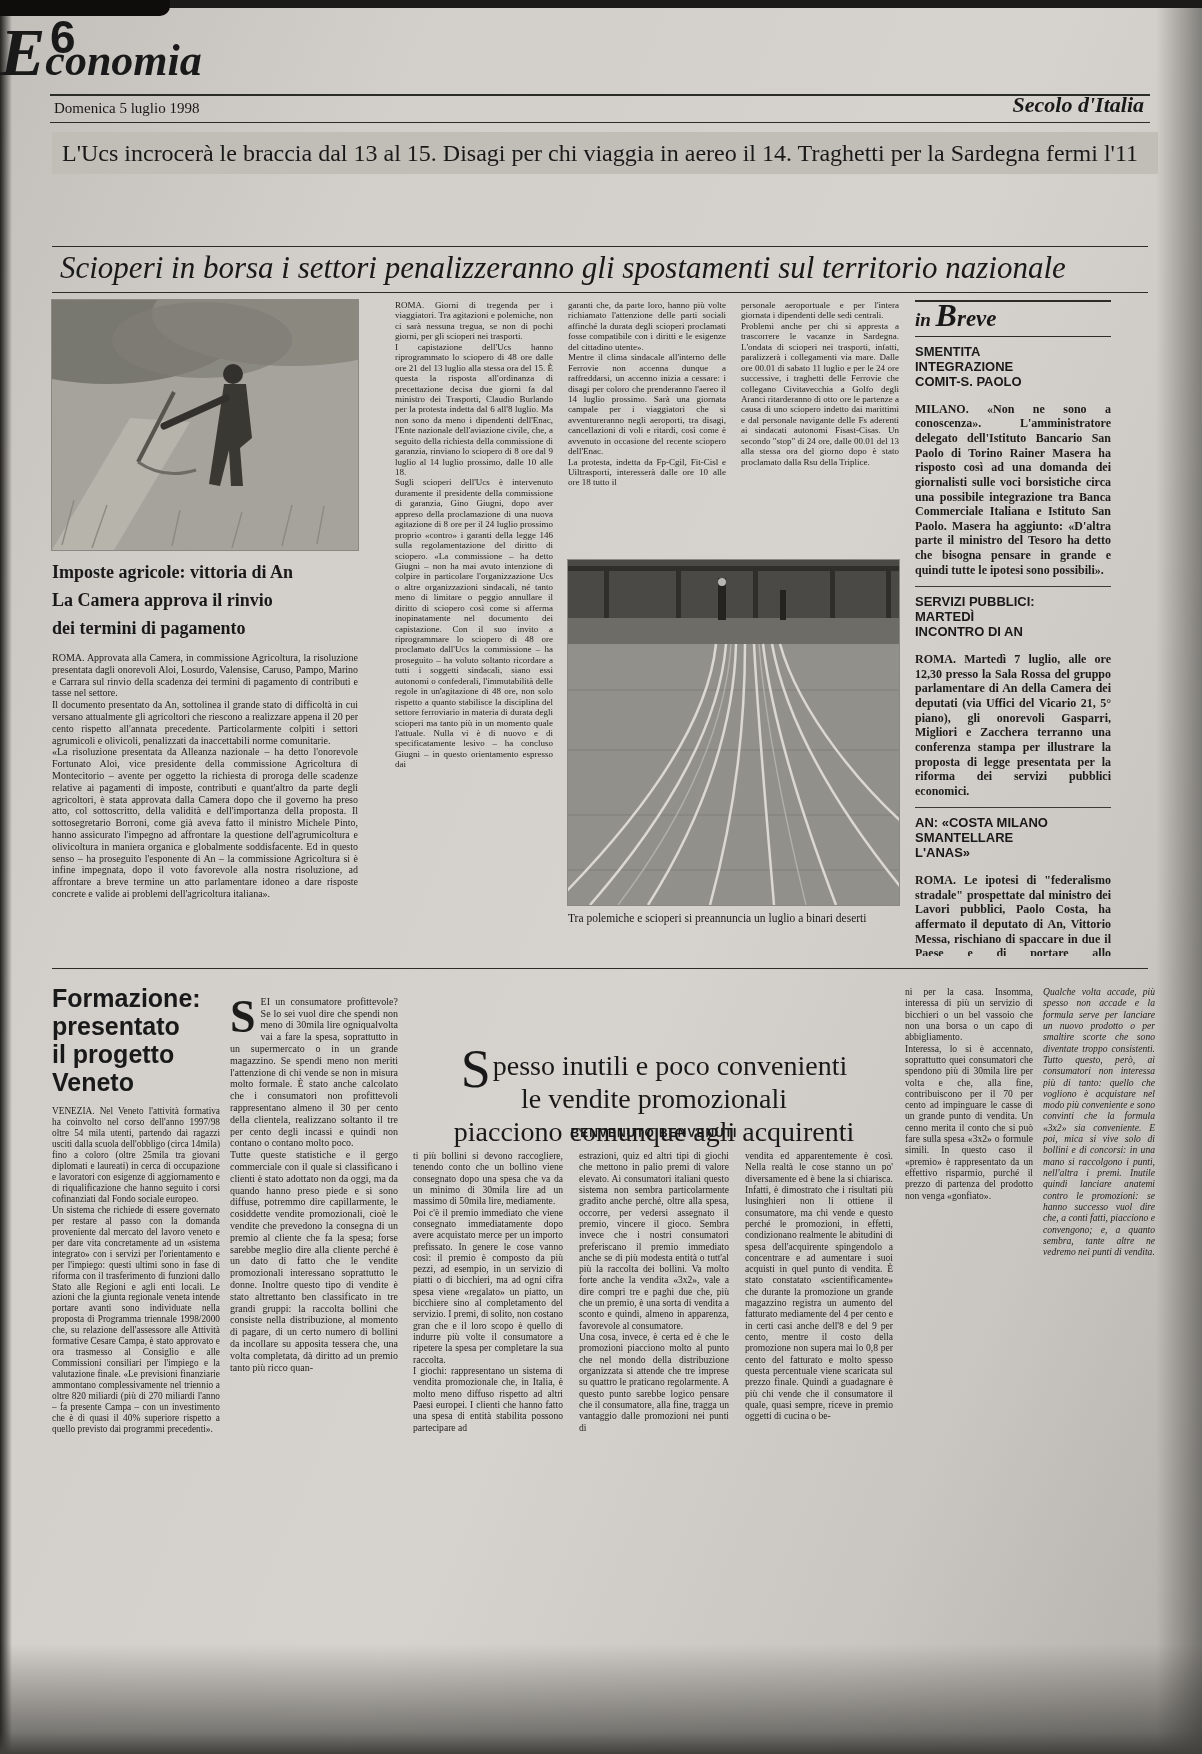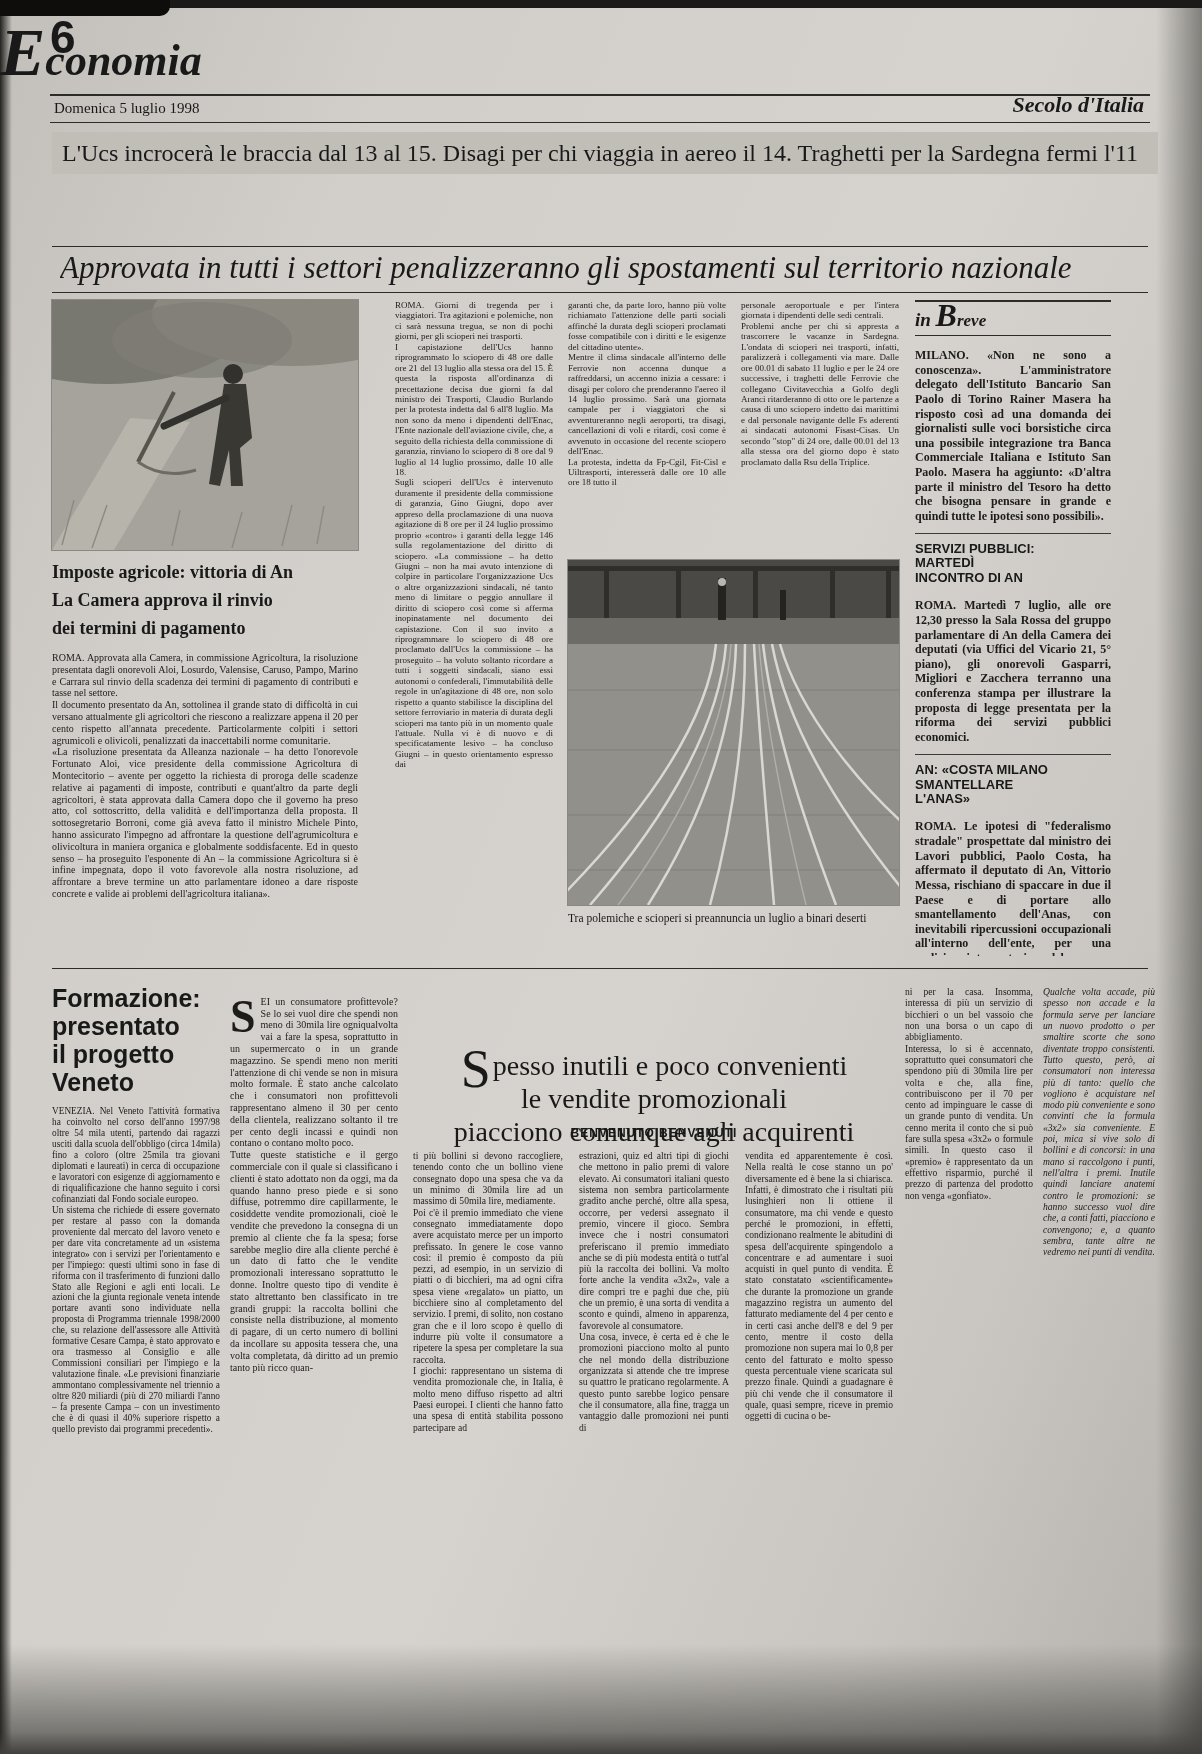--- a/index.html
+++ b/index.html
@@ -25,21 +25,21 @@
   
   .photo{overflow:hidden;box-shadow:0 0 0 1px #8a8883;}
   .caption{font-size:11.5px;font-weight:normal;line-height:1.2;}
   
   .agri-head{left:52px;top:558px;width:306px;font-size:18px;font-weight:bold;line-height:28px;white-space:pre-line;}
   
   .inbreve{left:915px;top:300px;width:196px;height:656px;overflow:hidden;}
   .ib-title{border-top:2px solid #2b2b28;border-bottom:1px solid #2b2b28;padding:2px 0 4px;font-style:italic;font-weight:bold;}
   .ib-title .in{font-size:19px;}
   .ib-title .bigb{font-size:32px;line-height:22px;}
-  .ib-title .rest{font-size:17px;}
+  .ib-title .rest{font-size:23px;}
   .ib-head{font-family:"Liberation Sans",sans-serif;font-weight:bold;font-size:13px;line-height:1.15;white-space:pre-line;margin-top:8px;}
   .ib-body{font-size:12px;line-height:1.22;text-align:justify;margin-top:12px;color:#1c1c1a;font-weight:bold;}
   .ib-sep{border-top:1px solid #3a3a37;margin-top:9px;}
   
   .form-head{left:52px;top:984px;width:170px;font-size:25px;font-weight:bold;line-height:28px;white-space:pre-line;font-family:"Liberation Sans",sans-serif;}
   .banner{left:413px;top:986px;width:482px;height:25px;background:#141412;color:#f2f1ee;display:flex;align-items:center;justify-content:center;
           font-family:"Liberation Sans",sans-serif;font-weight:bold;font-size:15px;letter-spacing:3px;}
   .cons-head{left:413px;top:1016px;width:482px;text-align:center;font-size:28px;line-height:33px;white-space:pre-line;}
   .cons-head .bigS{font-size:54px;line-height:0;vertical-align:-12px;padding-right:2px;}
   .cons-byline{left:413px;top:1126px;width:482px;text-align:center;font-family:"Liberation Sans",sans-serif;font-weight:bold;font-size:12px;letter-spacing:1px;}
@@ -65,21 +65,21 @@
   <div class="abs section">
     <span class="big-e">E</span><span class="rest">conomia</span>
   </div>
   <div class="rule" style="left:50px;width:1100px;top:94px;height:2px;"></div>
   <div class="abs dateline">Domenica 5 luglio 1998</div>
   <div class="abs masthead">Secolo d'Italia</div>
   <div class="rule" style="left:50px;width:1100px;top:122px;height:1px;"></div>
 
   <div class="abs kicker">L'Ucs incrocerà le braccia dal 13 al 15. Disagi per chi viaggia in aereo il 14. Traghetti per la Sardegna fermi l'11</div>
   <div class="rule" style="left:52px;width:1096px;top:246px;height:1px;"></div>
-  <div class="abs subhead">Approvata in tutti i settori penalizzeranno gli spostamenti sul territorio nazionale</div>
+  <div class="abs subhead">Scioperi in borsa i settori penalizzeranno gli spostamenti sul territorio nazionale</div>
   <div class="rule" style="left:52px;width:1096px;top:292px;height:1px;"></div>
 
   <div class="abs photo" style="left:52px;top:300px;width:306px;height:250px;">
     <svg width="306" height="250" viewBox="0 0 306 250" preserveAspectRatio="none">
       <rect width="306" height="250" fill="#a5a39b"></rect>
       <ellipse cx="55" cy="22" rx="140" ry="62" fill="#787770"></ellipse>
       <ellipse cx="240" cy="14" rx="140" ry="52" fill="#8a887f"></ellipse>
       <ellipse cx="150" cy="40" rx="90" ry="38" fill="#7f7e76" opacity="0.7"></ellipse>
       <path d="M0 250 L78 118 L138 122 L62 250 Z" fill="#b6b4ab"></path>
       <g stroke="#8c8a81" stroke-width="1.4">
@@ -150,20 +150,23 @@
       </g>
     </svg>
   </div>
   <div class="abs caption" style="left:568px;top:912px;width:331px;">Tra polemiche e scioperi si preannuncia un luglio a binari deserti</div>
 
   <div class="abs inbreve">
     <div class="ib-title">
       <span class="in">in </span><span class="bigb">B</span><span class="rest">reve</span>
     </div>
     <div>
+      <div class="ib-head">SMENTITA
+INTEGRAZIONE
+COMIT-S. PAOLO</div>
       <div class="ib-body">MILANO. «Non ne sono a conoscenza». L'amministratore delegato dell'Istituto Bancario San Paolo di Torino Rainer Masera ha risposto così ad una domanda dei giornalisti sulle voci borsistiche circa una possibile integrazione tra Banca Commerciale Italiana e Istituto San Paolo. Masera ha aggiunto: «D'altra parte il ministro del Tesoro ha detto che bisogna pensare in grande e quindi tutte le ipotesi sono possibili».</div>
     </div>
     <div class="ib-sep"></div>
     <div>
       <div class="ib-head">SERVIZI PUBBLICI:
 MARTEDÌ
 INCONTRO DI AN</div>
       <div class="ib-body">ROMA. Martedì 7 luglio, alle ore 12,30 presso la Sala Rossa del gruppo parlamentare di An della Camera dei deputati (via Uffici del Vicario 21, 5° piano), gli onorevoli Gasparri, Migliori e Zacchera terranno una conferenza stampa per illustrare la proposta di legge presentata per la riforma dei servizi pubblici economici.</div>
     </div>
     <div class="ib-sep"></div>

